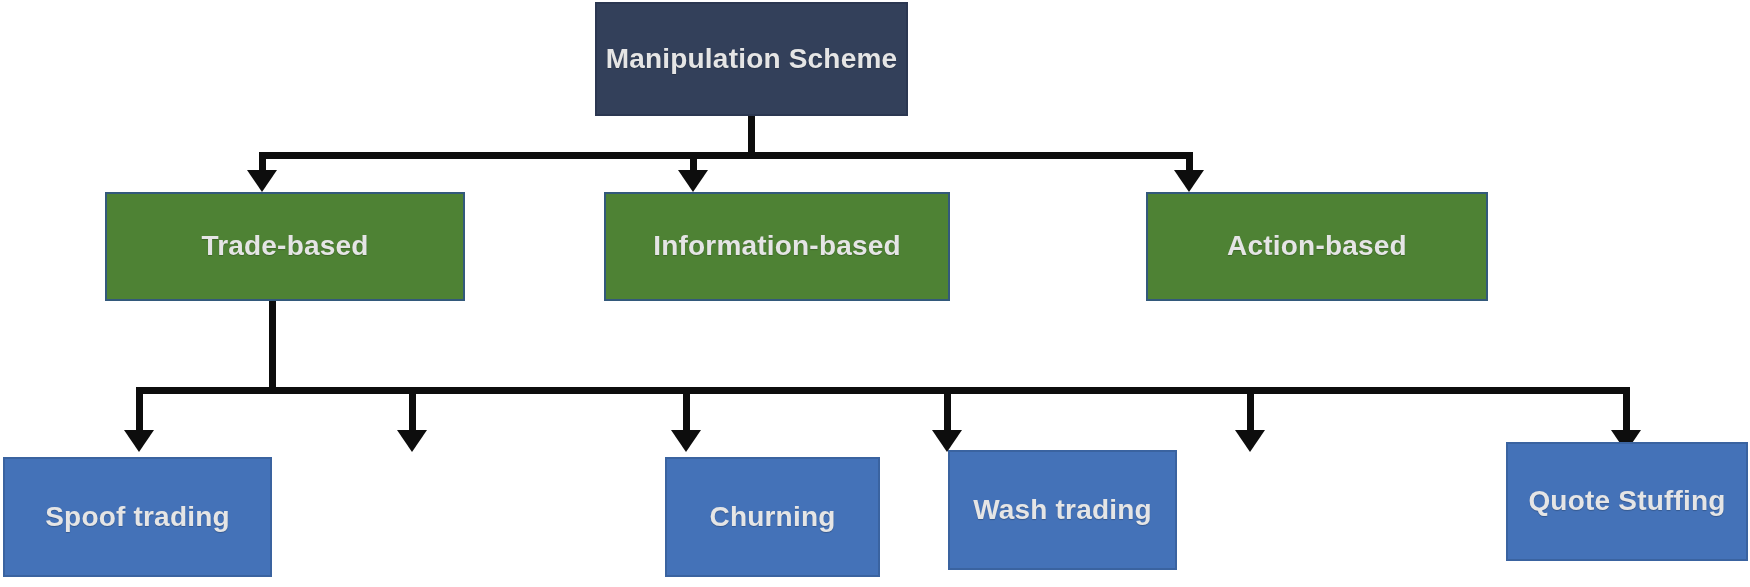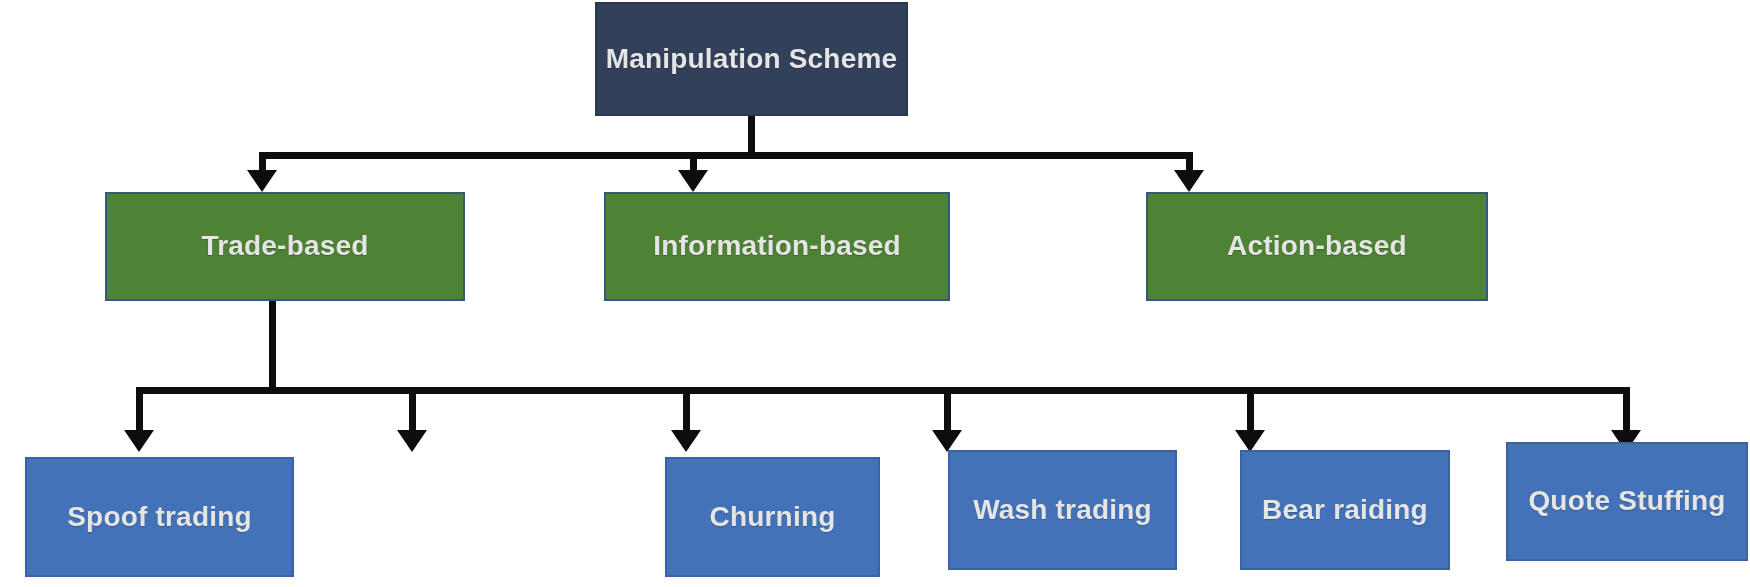--- a/index.html
+++ b/index.html
@@ -109,24 +109,23 @@
   </div>
 
   <div class="node root" style="left:595px; top:2px; width:313px; height:114px;">Manipulation Scheme</div>
 
   <div class="node cat" style="left:105px; top:192px; width:360px; height:109px;">Trade-based</div>
 
   <div class="node cat" style="left:604px; top:192px; width:346px; height:109px;">Information-based</div>
 
   <div class="node cat" style="left:1146px; top:192px; width:342px; height:109px;">Action-based</div>
 
-  <div class="node leaf" style="left:3px; top:457px; width:269px; height:120px;margin-left:22px;">Spoof trading</div>
+  <div class="node leaf" style="left:3px; top:457px; width:269px; height:120px;">Spoof trading</div>
 
 
   <div class="node leaf" style="left:665px; top:457px; width:215px; height:120px;">Churning</div>
 
   <div class="node leaf" style="left:948px; top:450px; width:229px; height:120px;">Wash trading</div>
 
-  <div class="node leaf" style="left:1240px; top:450px; width:210px; height:120px;">Bear raiding</div>
 
   <div class="node leaf" style="left:1506px; top:442px; width:242px; height:119px;">Quote Stuffing</div>
 
 </div>
 
 </body></html>

